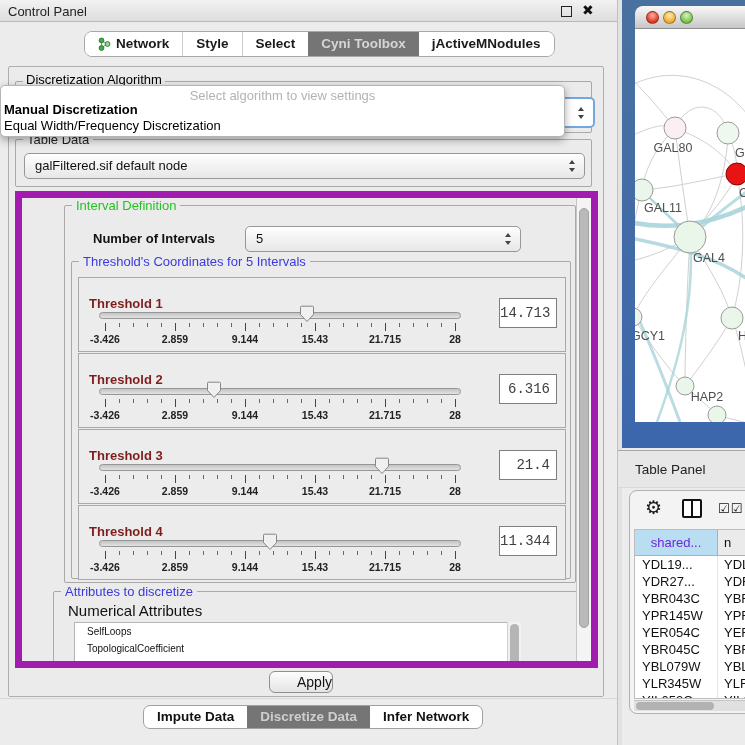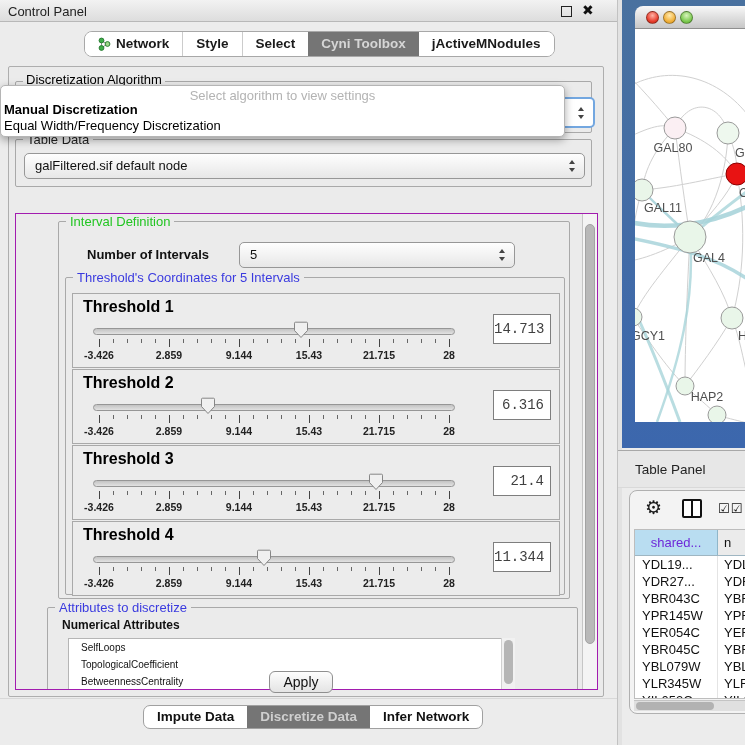--- a/index.html
+++ b/index.html
@@ -44,48 +44,48 @@
 
   
   .td-group { left:6px; top:72px; width:577px; height:48px; }
   .combo { position:absolute; height:26px; background:linear-gradient(#fefefe,#e7e7e7); border:1px solid #979797; border-radius:5px; font-size:13px; line-height:24px; padding-left:10px; color:#111; }
   .stepper { position:absolute; right:8px; top:50%; transform:translateY(-50%); width:7px; height:12px; }
   .stepper:before, .stepper:after { content:""; position:absolute; left:0; border-left:3.5px solid transparent; border-right:3.5px solid transparent; }
   .stepper:before { top:0; border-bottom:4px solid #444; }
   .stepper:after { bottom:0; border-top:4px solid #444; }
 
   
-  .scrollbox { left:6px; top:124px; width:583px; height:477px; border:1px solid #a21caf; background:#ebebeb; overflow:hidden;margin-top:22px; }
+  .scrollbox { left:6px; top:124px; width:583px; height:477px; border:7px solid #a21caf; background:#ebebeb; overflow:hidden; }
   .vsb { position:absolute; right:0; top:0; width:15px; height:100%; background:#f4f4f4; border-left:1px solid #c6c6c6; }
   .vsb .thumbbar { position:absolute; left:2px; width:10px; background:#b9b9b9; border:1px solid #a3a3a3; border-radius:5px; }
 
   .num-label { font-weight:bold; font-size:13px; }
 
   
   .th-box { position:absolute; left:6px; width:488px; height:75px; border:1px solid #a9a9a9; background:#ececec; }
-  .th-label { position:absolute; left:10px; top:4px; font-weight:bold; font-size:16px; color:#000000; }
+  .th-label { position:absolute; left:10px; top:18px; font-weight:bold; font-size:13px; color:#7f1d1d; }
   .slider-zone { position:absolute; left:26px; top:28px; width:350px; height:44px; }
   .track { position:absolute; left:-6px; right:-6px; top:6px; height:7px; border:1px solid #969696; border-radius:4px; background:linear-gradient(#c3c3c3,#e2e2e2); }
   .ticks { position:absolute; left:0; top:17px; width:100%; height:9px; }
   .ticks i { position:absolute; top:0; width:1px; background:#666; }
   .ticks i.major { height:8px; background:#444; }
   .ticks i.minor { height:4px; }
   .tick-labels { position:absolute; left:0; top:27px; width:100%; height:12px; }
   .tick-labels span { position:absolute; transform:translateX(-50%); font-size:10.5px; font-weight:bold; color:#222; white-space:nowrap; }
   .thumb { position:absolute; top:-1px; width:16px; height:18px; transform:translateX(-50%); }
   .valfield { position:absolute; right:8px; top:20px; width:58px; height:30px; border:1px solid #7e7e7e; background:#fff; font-family:Liberation Mono, monospace; font-size:14px; text-align:right; padding-right:6px; color:#404040; }
 
   
-  .attr-label { font-weight:bold; font-size:12px; }
+  .attr-label { font-weight:normal; font-size:15px; }
   .attr-list { position:absolute; left:20px; top:30px; width:447px; height:52px; background:#fff; border:1px solid #b5b5b5; overflow:hidden; }
   .attr-item { font-size:10px; height:17px; line-height:17px; padding-left:12px; white-space:nowrap; }
   .attr-vsb { position:absolute; right:0; top:0; width:14px; height:100%; background:#f1f1f1; border-left:1px solid #d0d0d0; }
   .attr-vsb .thumbbar { position:absolute; left:2px; top:2px; width:9px; height:44px; background:#b5b5b5; border-radius:5px; }
 
-  .apply-btn { left:269px; top:671px; width:64px; height:22px; background:linear-gradient(#fdfdfd,#e4e4e4); border:1px solid #8f8f8f; border-radius:6px; font-size:14px; text-align:center; line-height:20px; color:#111; }
+  .apply-btn { left:269px; top:671px; width:64px; height:22px; background:linear-gradient(#fdfdfd,#e4e4e4); border:1px solid #8f8f8f; border-radius:6px; font-size:14px; text-align:right; line-height:20px; color:#111; }
 
   .bottom-bar { left:0; top:698px; width:618px; height:47px; background:#ececec; border-top:1px solid #d8d8d8; }
   .btabs { position:absolute; left:143px; top:6px; height:24px; display:flex; border:1px solid #a0a0a0; border-radius:7px; background:#fff; overflow:hidden; }
   .btab { padding:0 13px; line-height:22px; font-size:13.5px; font-weight:bold; color:#111; border-left:1px solid #ccc; }
   .btab:first-child{ border-left:none; }
   .btab.sel { background:#757575; color:#cfcfcf; border-left:none; }
   .btab.after-sel { border-left:none; }
 
   
   .net-frame { left:622px; top:0; width:123px; height:448px; background:linear-gradient(180deg,#49719f,#3c67ad); }

